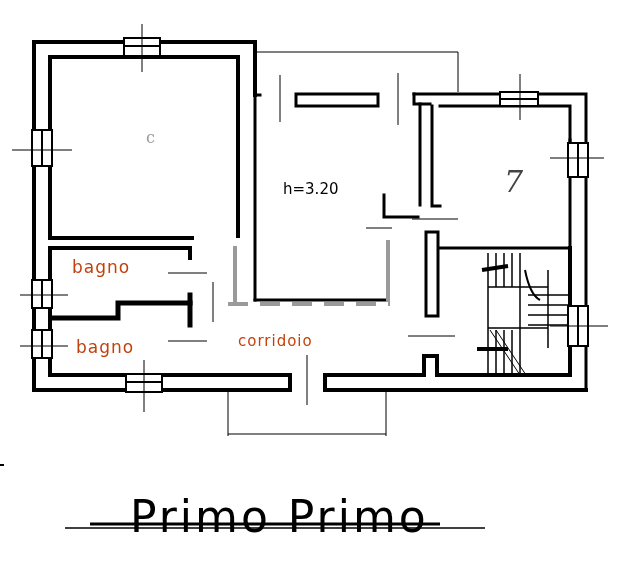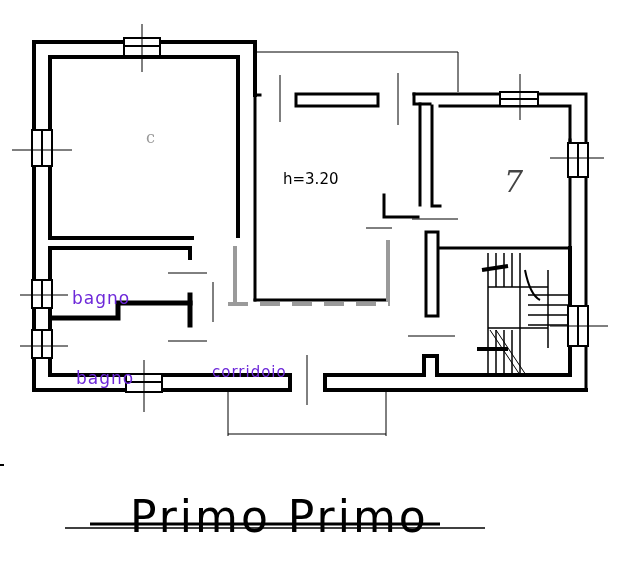--- a/index.html
+++ b/index.html
@@ -1,19 +1,19 @@
 <!DOCTYPE html>
 <html><head>
   <meta charset="utf-8">
   <style>
     html, body { margin: 0; padding: 0; background: #ffffff; }
     body { width: 633px; height: 573px; position: relative; overflow: hidden; font-family: "DejaVu Sans", sans-serif; }
     #plan { position: absolute; left: 0; top: 0; width: 633px; height: 573px; }
-    .room-label { position: absolute; font-family: "DejaVu Sans", sans-serif; color: #6d28d9; font-size: 17px; letter-spacing: 1px; white-space: nowrap; margin-top: 31px; }
-    .height-label { position: absolute; font-family: "DejaVu Sans", sans-serif; font-size: 15px; color: #000; white-space: nowrap; }
+    .room-label { position: absolute; font-family: "DejaVu Sans", sans-serif; color: #c2410c; font-size: 17px; letter-spacing: 1px; white-space: nowrap; }
+    .height-label { position: absolute; font-family: "DejaVu Sans", sans-serif; font-size: 15px; color: #000; white-space: nowrap; margin-top: 10px; }
     .title { position: absolute; left: 130px; top: 462px; font-family: "DejaVu Sans", sans-serif; font-size: 44px; letter-spacing: 3px; color: #000; white-space: nowrap; font-weight: normal; }
     .marker { position: absolute; font-family: "DejaVu Serif", serif; color: #444; white-space: nowrap; }
   </style>
 </head>
 <body>
 
 <svg id="plan" viewBox="0 0 633 573" xmlns="http://www.w3.org/2000/svg">
   <g fill="none" stroke="#000" stroke-linecap="square">
 
     <g stroke-width="4">
@@ -152,18 +152,18 @@
 
   <g stroke="#000" fill="none">
     <line x1="90" y1="524" x2="440" y2="524" stroke-width="3"></line>
     <line x1="65" y1="528" x2="485" y2="528" stroke-width="1.5"></line>
   </g>
   <line x1="0" y1="465" x2="4" y2="465" stroke="#000" stroke-width="2"></line>
 </svg>
 
 <span class="room-label" style="left:72px; top:257px;">bagno</span>
 <span class="room-label" style="left:76px; top:337px;">bagno</span>
-<span class="room-label" style="left:212px; top:332px; font-size:15px;">corridoio</span>
+<span class="room-label" style="left:238px; top:332px; font-size:15px;">corridoio</span>
 <span class="height-label" style="left:283px; top:170px;">h=3.20</span>
 <span class="marker" style="left:504px; top:164px; font-size:30px; font-style:italic;">7</span>
 <span class="marker" style="left:146px; top:128px; font-size:16px; color:#999;">c</span>
 
 <h1 class="title">Primo Primo</h1>
 
 </body></html>

